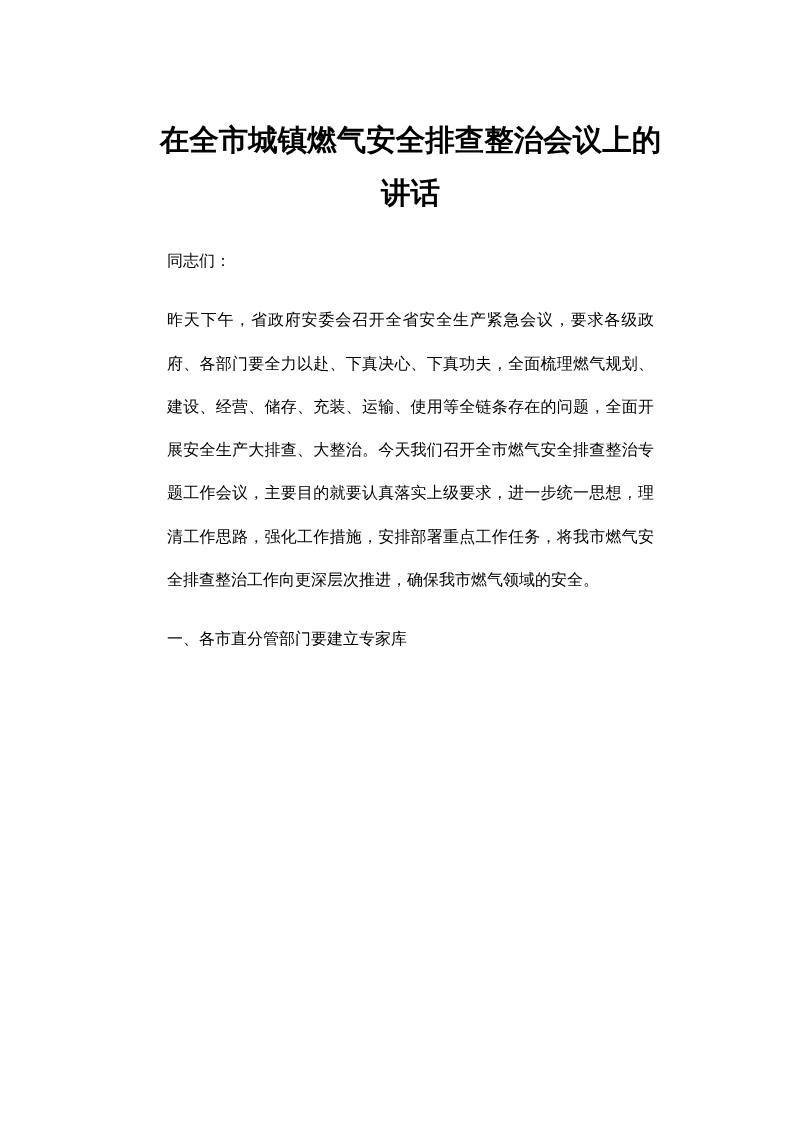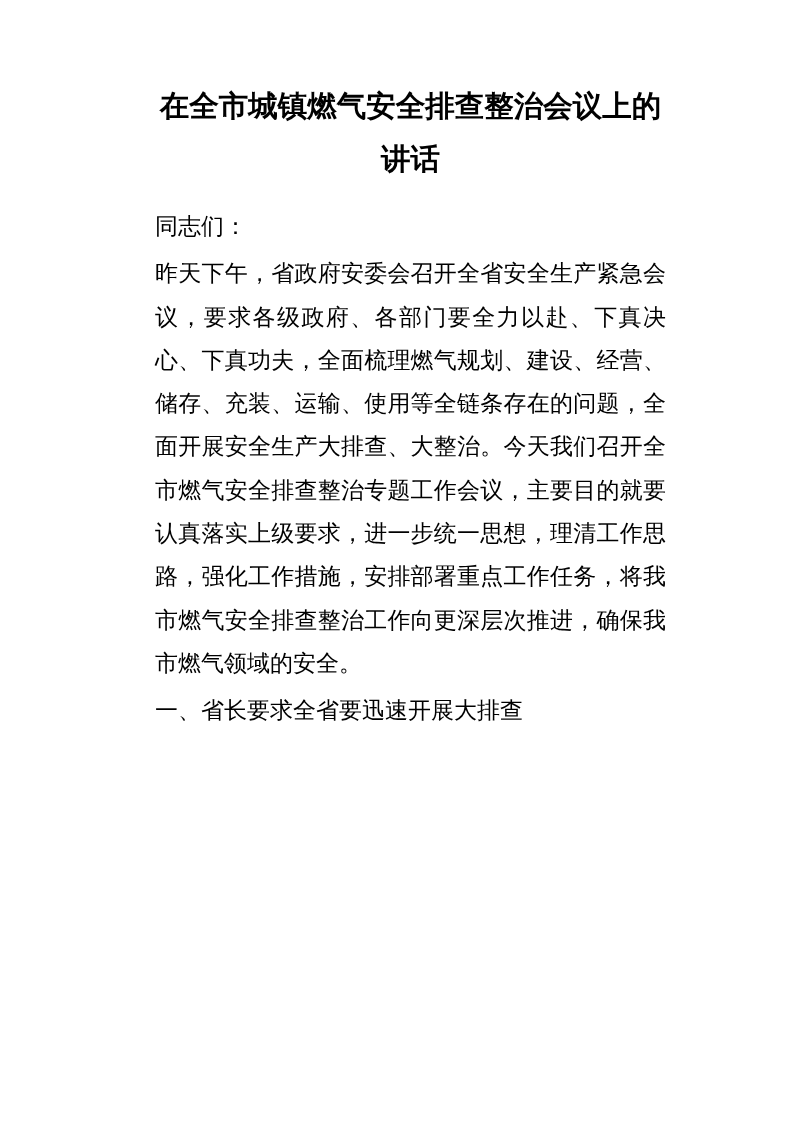--- a/index.html
+++ b/index.html
@@ -7,55 +7,55 @@
     padding: 0;
     background: #ffffff;
   }
   .page {
     position: relative;
     width: 727px;
     height: 1122px;
     margin: 0 auto;
     background: #ffffff;
     box-sizing: border-box;
-    padding: 80px 90px 0 118px;
+    padding: 114px 90px 0 118px;
     overflow: hidden;
     color: #000000;
     font-family: "Liberation Serif", "DejaVu Serif", serif;
   }
   .doc-title {
     margin: 0;
     padding: 0;
     font-size: 29.5px;
     line-height: 53px;
     font-weight: bold;
     text-align: center;
     letter-spacing: 0;
     color: #000000;
   }
   .doc-body {
     margin-top: 19px;
   }
   .para {
-    margin: 4px;
+    margin: 16px;
     padding: 0;
-    font-size: 23px;
+    font-size: 16px;
     line-height: 43.3px;
     text-align: justify;
     color: #000000;
     font-weight: normal;
   }
 </style>
 </head>
 <body>
 
 <div class="page">
   <h1 class="doc-title">在全市城镇燃气安全排查整治会议上的讲话</h1>
 
   <div class="doc-body">
     <p class="para">同志们：</p>
 
     <p class="para">昨天下午，省政府安委会召开全省安全生产紧急会议，要求各级政府、各部门要全力以赴、下真决心、下真功夫，全面梳理燃气规划、建设、经营、储存、充装、运输、使用等全链条存在的问题，全面开展安全生产大排查、大整治。今天我们召开全市燃气安全排查整治专题工作会议，主要目的就要认真落实上级要求，进一步统一思想，理清工作思路，强化工作措施，安排部署重点工作任务，将我市燃气安全排查整治工作向更深层次推进，确保我市燃气领域的安全。</p>
 
-    <p class="para">一、省长要求全省要迅速开展大排查</p>
+    <p class="para">一、各市直分管部门要建立专家库</p>
 
   </div>
 </div>
 
 </body></html>

